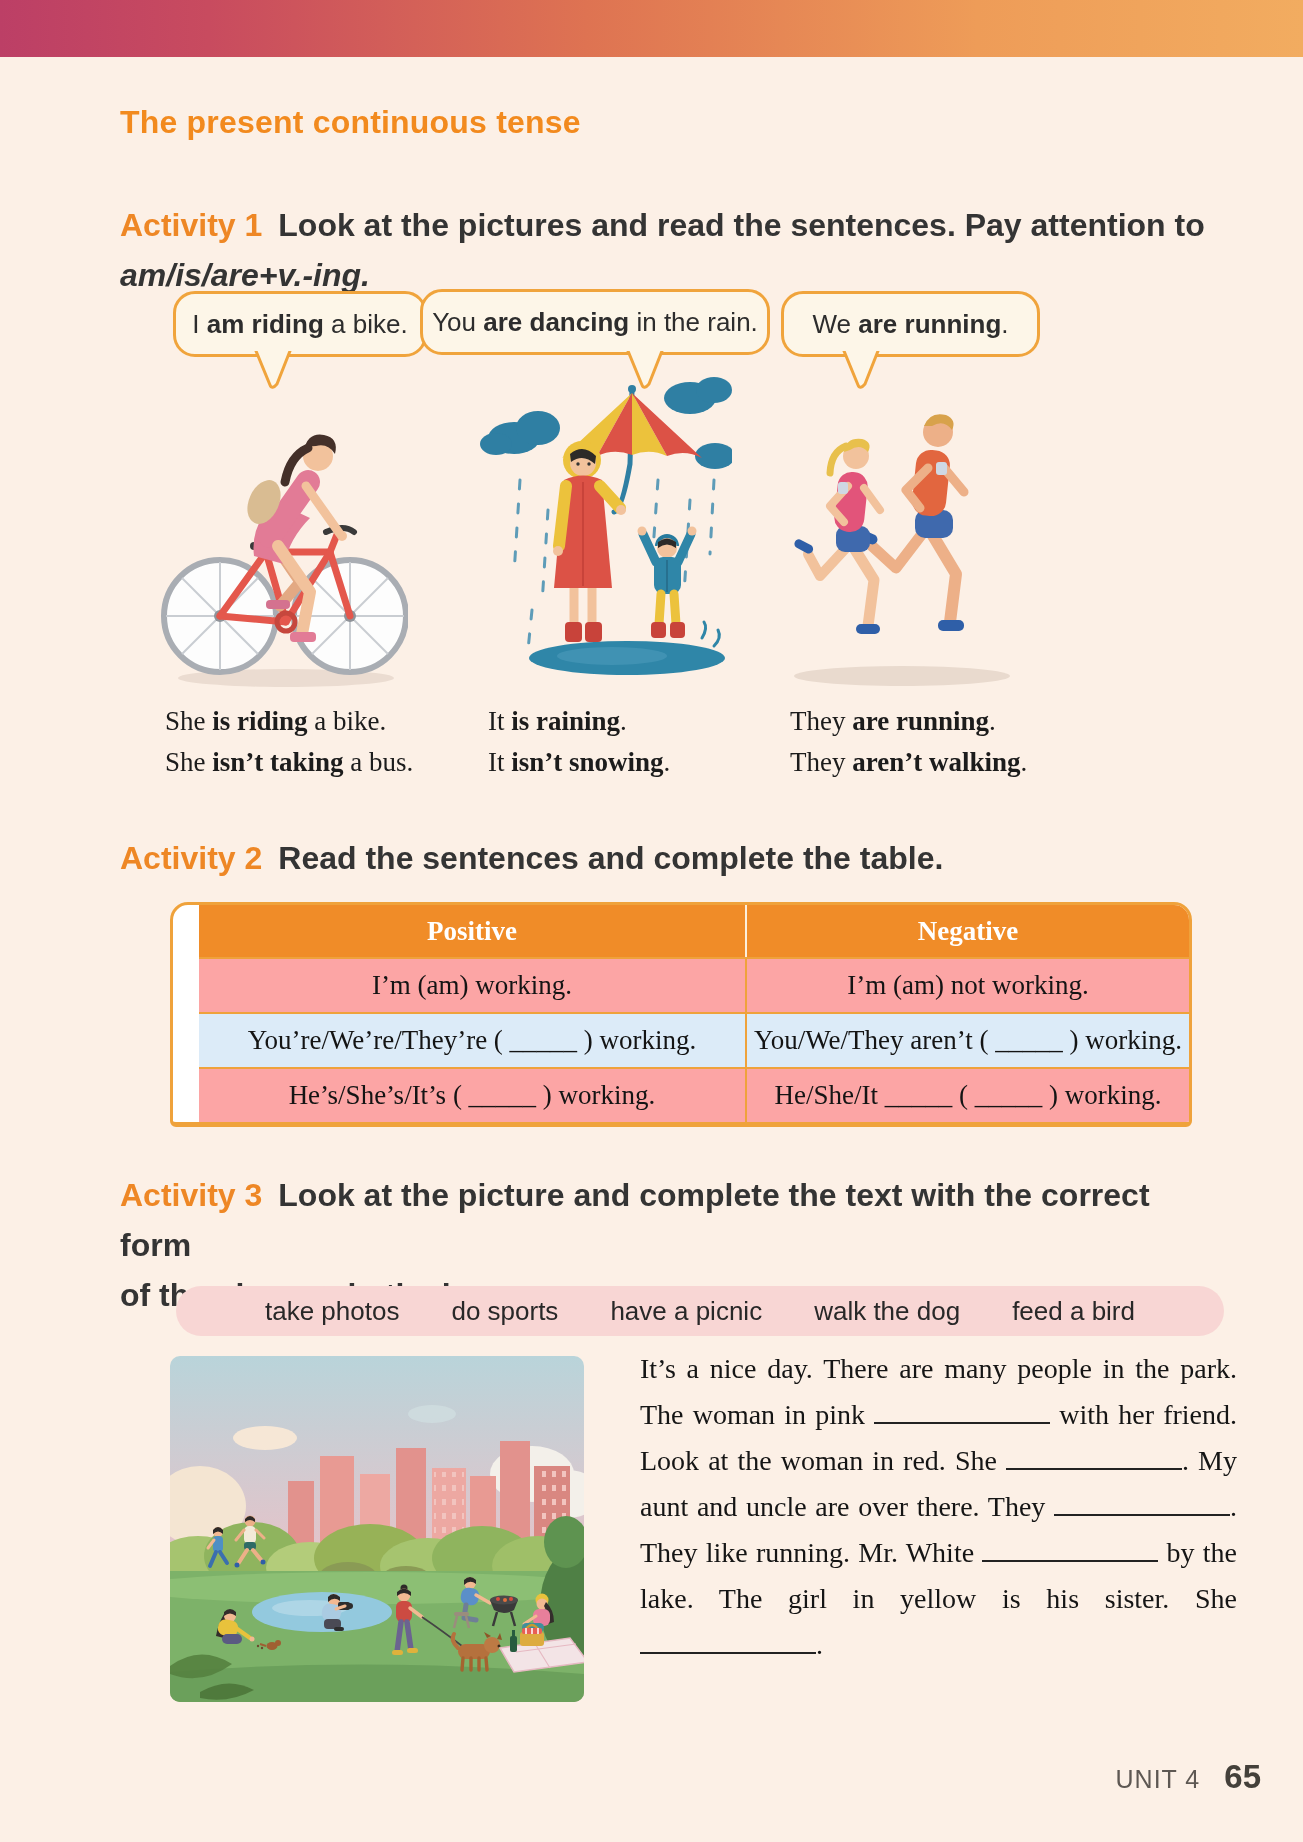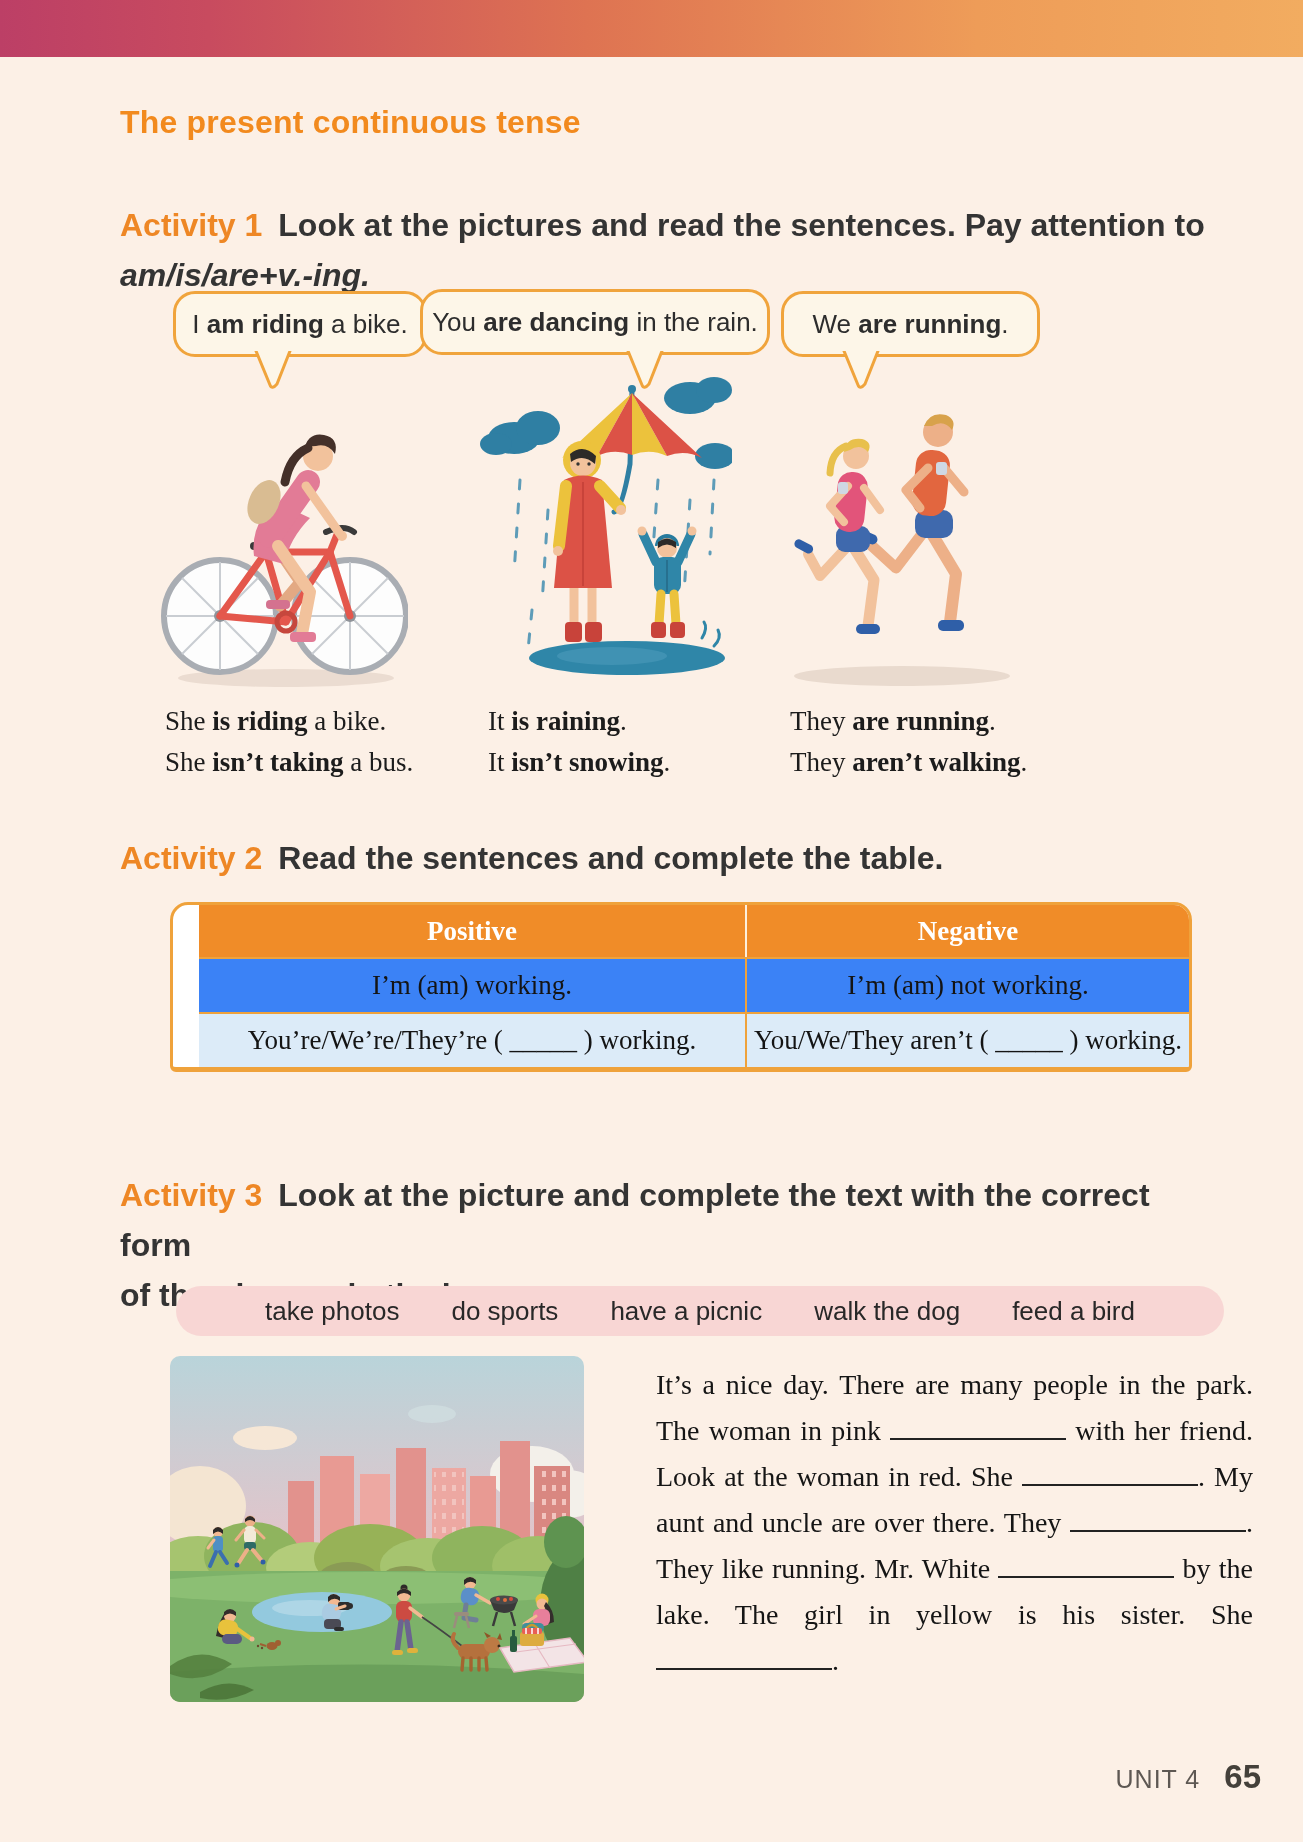--- a/index.html
+++ b/index.html
@@ -47,32 +47,32 @@
   
   .gtable { position:absolute; left:170px; top:902px; width:1022px; box-sizing:border-box;
             border:3px solid #EFA23B; border-bottom-width:5px; border-radius:18px 18px 6px 6px;
             overflow:hidden; background:#FFFFFF;
             font-family:"Liberation Serif","DejaVu Serif",serif; font-size:27px; }
   .grow { display:flex; }
   .gh { background:#F08C28; color:#FFFFFF; font-weight:700; height:52px;
         display:flex; align-items:center; justify-content:center; }
   .gh + .gh { border-left:2px solid #FCEFDC; }
   .gc { height:53px; display:flex; align-items:center; justify-content:center; color:#141414;
-        border-top:2px solid #EFA23B; background:#3b82f6; }
+        border-top:2px solid #EFA23B; background:#fca5a5; }
   .gc + .gc { border-left:2px solid #EFA23B; }
   .row-alt .gc { background:#DCEBF8; }
   .gcol1 { width:546px;margin-left:26px; } .gcol2 { flex:1; }
 
   
   .pinkbox { position:absolute; left:176px; top:1286px; width:1048px; height:50px;
              background:#F8D6D4; border-radius:25px; display:flex; align-items:center;
              justify-content:center; gap:52px; font-size:26px; color:#282828; }
   .park { position:absolute; left:170px; top:1356px; width:414px; height:346px;
           border-radius:10px; overflow:hidden; }
-  .fill-text { position:absolute; left:640px; top:1346px; width:597px; margin:16px;
+  .fill-text { position:absolute; left:640px; top:1346px; width:597px; margin:0;
                font-family:"Liberation Serif","DejaVu Serif",serif; font-size:28px;
                line-height:46px; color:#151515; text-align:justify; }
   .blank { display:inline-block; width:176px; height:1em; border-bottom:2px solid #222;
            vertical-align:baseline; }
 
   
   .footer { position:absolute; right:42px; top:1758px; display:flex; align-items:baseline; gap:24px;justify-content:space-between; }
   .unit { font-size:25px; color:#5E5853; letter-spacing:1px; font-weight:400; }
   .pagenum { font-size:33px; font-weight:700; color:#44403A; }
 </style>
@@ -260,20 +260,24 @@
       <div class="gh gcol2">Negative</div>
     </div>
     <div class="grow">
       <div class="gc gcol1">I’m (am) working.</div>
       <div class="gc gcol2">I’m (am) not working.</div>
     </div>
     <div class="grow row-alt">
       <div class="gc gcol1">You’re/We’re/They’re ( _____ ) working.</div>
       <div class="gc gcol2">You/We/They aren’t ( _____ ) working.</div>
     </div>
+    <div class="grow">
+      <div class="gc gcol1">He’s/She’s/It’s ( _____ ) working.</div>
+      <div class="gc gcol2">He/She/It _____ ( _____ ) working.</div>
+    </div>
   </div>
 
   <div class="act-heading" id="act3-heading">
     <span class="act-label">Activity 3</span><span>Look at the picture and complete the text with the correct form</span><br>
     <span>of the phrases in the box.</span>
   </div>
 
   <div class="pinkbox">
     <span>take photos</span>
     <span>do sports</span>

